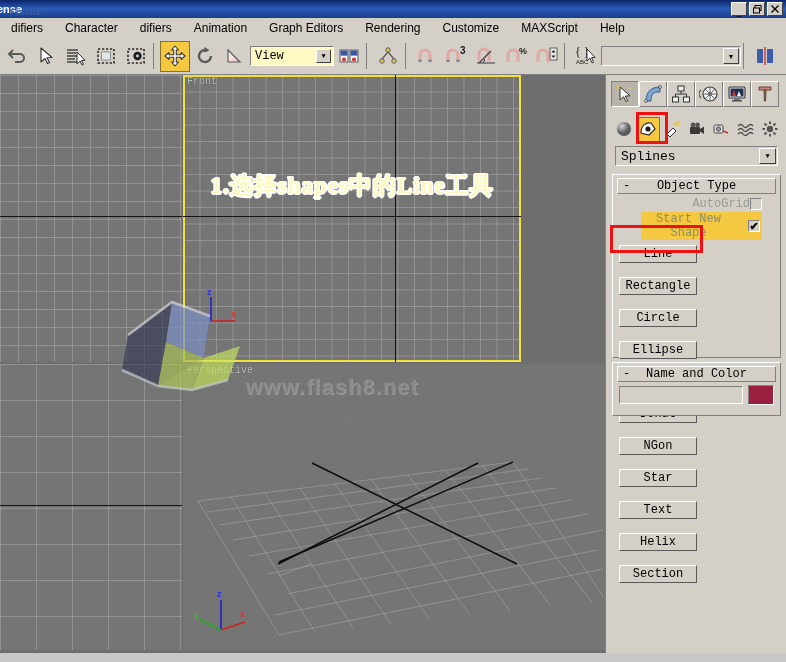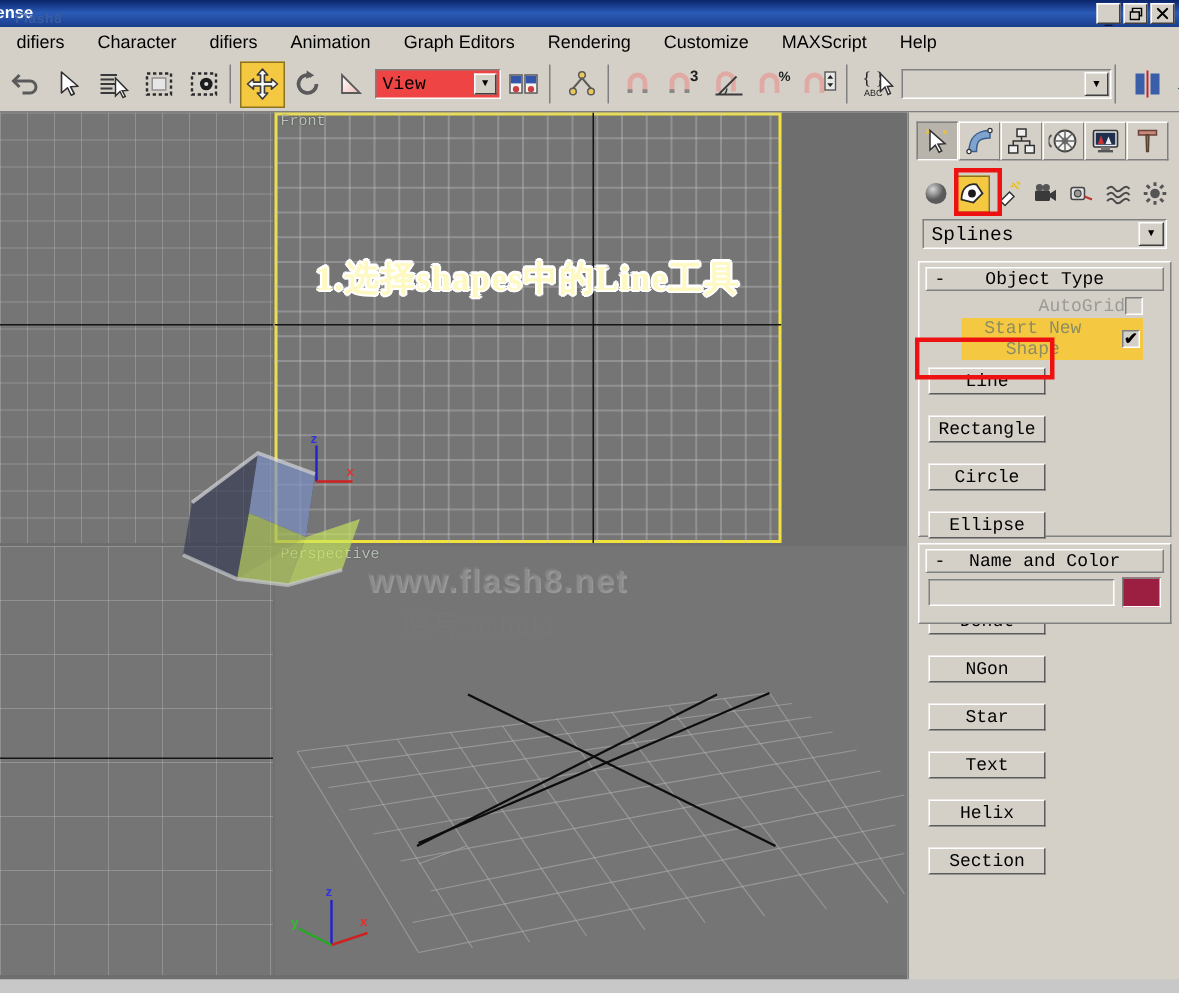--- a/index.html
+++ b/index.html
@@ -53,21 +53,21 @@
     border-bottom: 1px solid #808080; overflow: hidden;
   }
   .tb-btn {
     width: 30px; height: 31px; margin: 0 0px;
     display: flex; align-items: center; justify-content: center;
     border: 1px solid transparent; position: relative; flex: none;
   }
   .tb-btn.active { background: #f5c842; border: 1px solid #8a7320; }
   .tb-sep { width: 5px; height: 26px; border-left: 1px solid #808080; margin: 0 2px; flex: none; }
   .tb-combo {
-    width: 84px; height: 20px; background: #ef4444;
+    width: 84px; height: 20px; background: #fef9c3;
     border: 1px solid #808080; border-right-color: #fff; border-bottom-color: #fff;
     display: flex; align-items: center; font-size: 12px; padding-left: 4px;
     font-family: "Liberation Mono", monospace; position: relative; flex: none;
   }
   .tb-combo .arrow {
     position: absolute; right: 2px; top: 2px; width: 15px; height: 14px;
     background: #d4d0c8; border: 1px solid #fff;
     border-right-color: #404040; border-bottom-color: #404040;
     display: flex; align-items: center; justify-content: center; font-size: 7px;
   }

